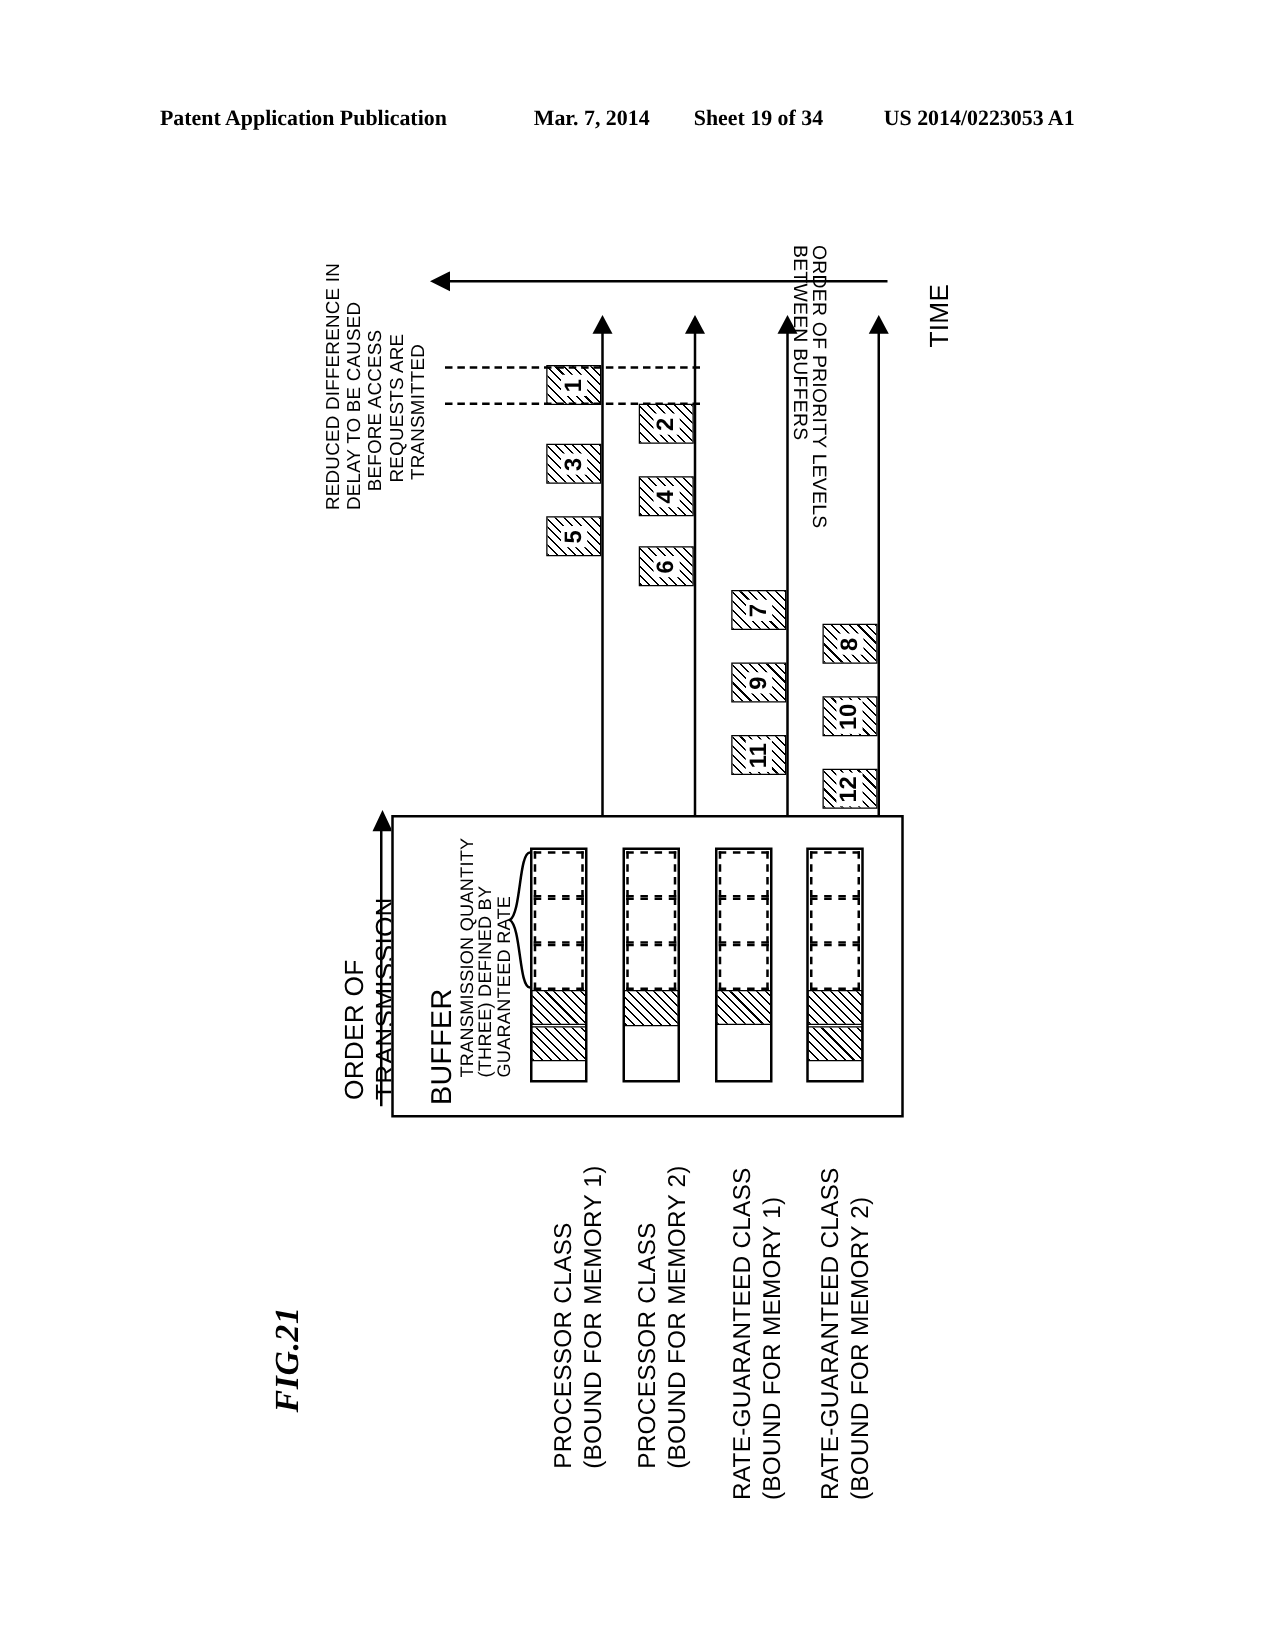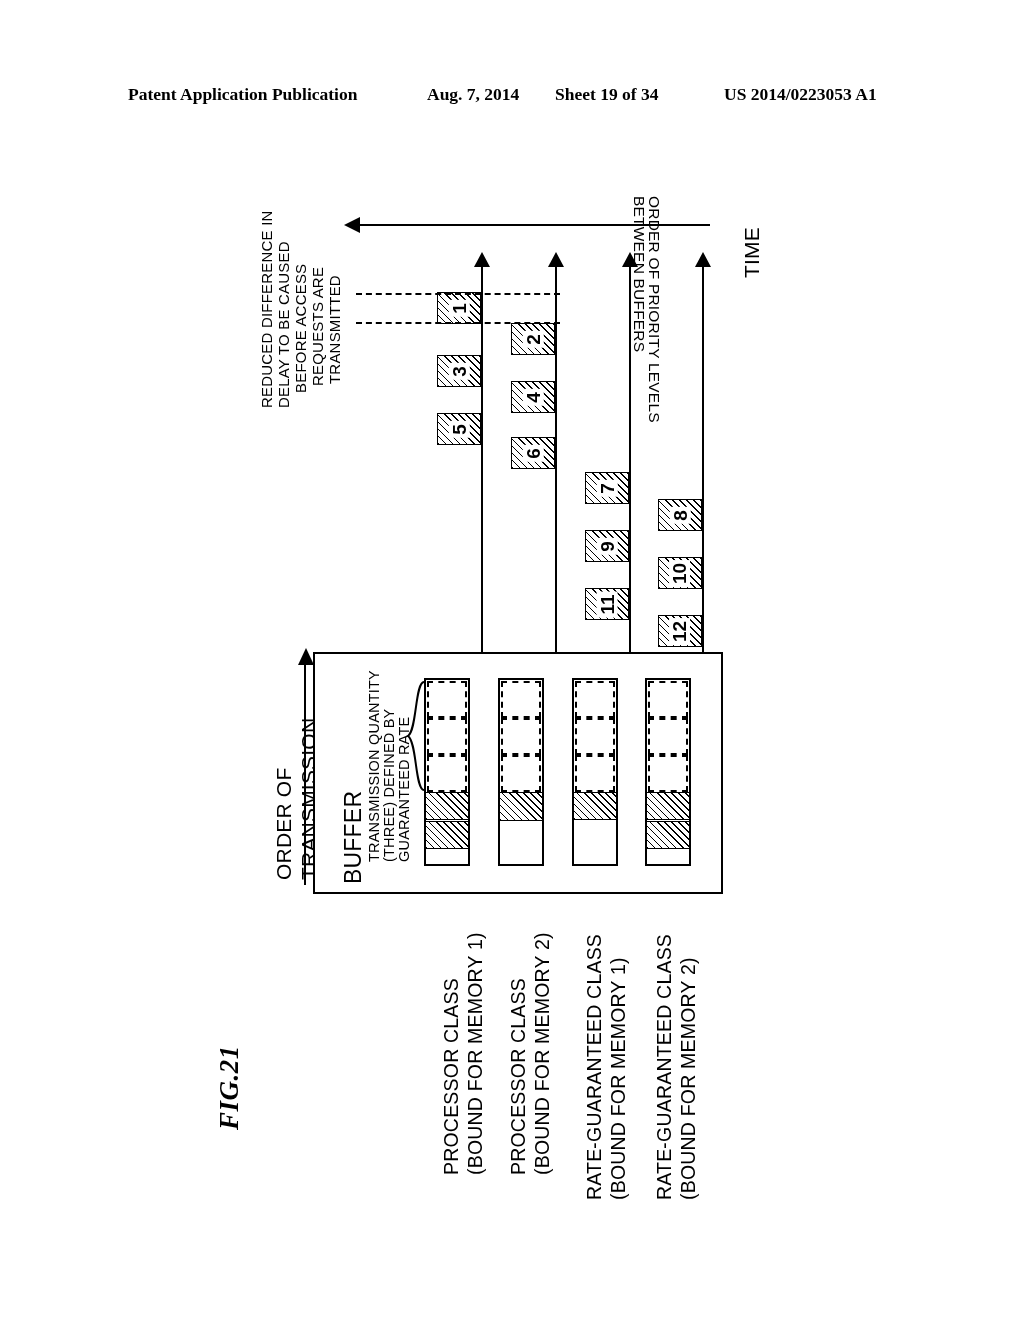--- a/index.html
+++ b/index.html
@@ -11,21 +11,21 @@
   
   #pat-header{
     position:absolute;left:0;top:84px;width:1024px;height:30px;
     font-family:"Liberation Serif", serif;font-weight:bold;font-size:17.5px;
     white-space:nowrap;
   }
   #pat-header span{position:absolute;top:0;}
   .hdr-pub{left:128px;}
   .hdr-date{left:427px;}
   .hdr-sheet{left:555px;}
-  .hdr-num{left:724px;text-align:center;}
+  .hdr-num{left:707px;text-align:center;}
 
   
   #figure{
     position:absolute;left:0;top:0;width:1024px;height:1320px;
   }
 
   
   #fig-label{
     position:absolute;left:214px;top:1050px;width:160px;height:40px;
     transform:rotate(-90deg);transform-origin:40px 40px;
@@ -87,21 +87,21 @@
   
   #brace{
     position:absolute;width:22px;height:112px;
   }
 </style>
 </head>
 <body>
 
 <div id="pat-header">
   <span class="hdr-pub">Patent Application Publication</span>
-  <span class="hdr-date">Aug. 7, 2014</span>
+  <span class="hdr-date">Mar. 7, 2014</span>
   <span class="hdr-sheet">Sheet 19 of 34</span>
   <span class="hdr-num">US 2014/0223053 A1</span>
 </div>
 
 <div id="figure">
 
   <div id="fig-label">FIG.21</div>
 
   <div class="vtext" style="left:440px;top:1175px;font-size:19.5px;">PROCESSOR CLASS</div>
   <div class="vtext" style="left:464px;top:1175px;font-size:19.5px;">(BOUND FOR MEMORY 1)</div>

